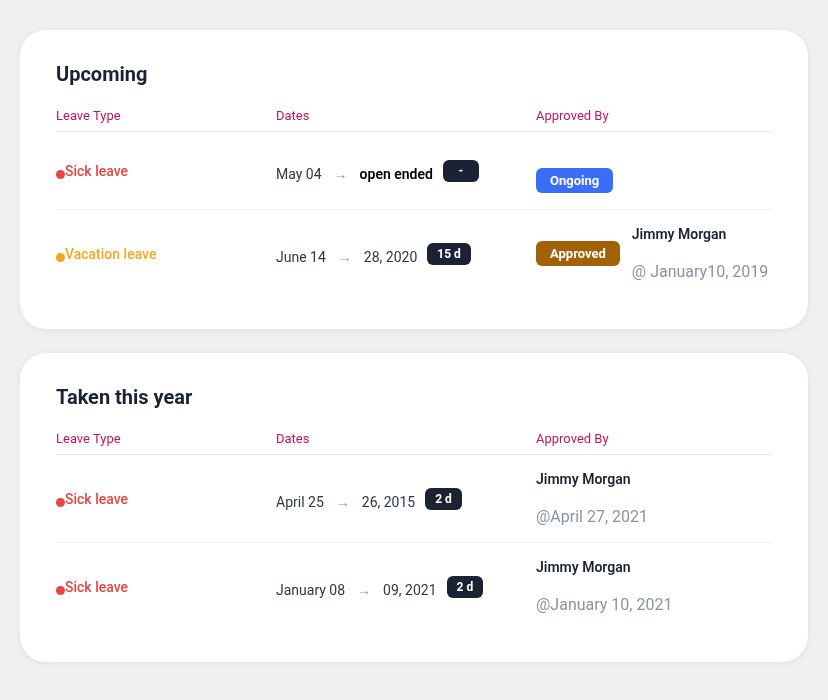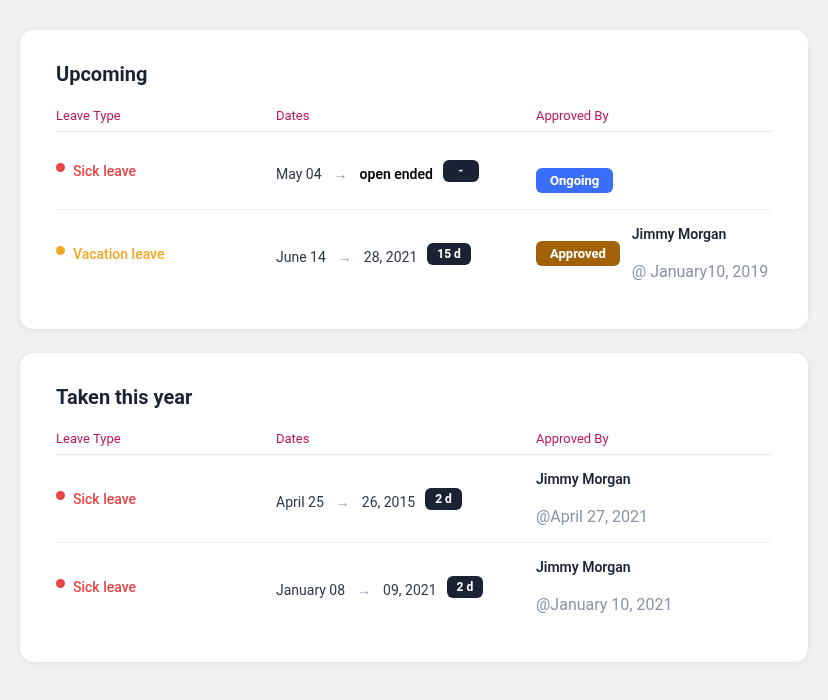--- a/index.html
+++ b/index.html
@@ -5,21 +5,21 @@
     * { box-sizing: border-box; margin: 0; padding: 0; }
     body {
       background: #f0f0f0;
       font-family: -apple-system, BlinkMacSystemFont, 'Segoe UI', Roboto, sans-serif;
       padding: 30px 20px;
       min-height: 700px;
       width: 828px;
     }
     .card {
       background: #fff;
-      border-radius: 14px;
+      border-radius: 26px;
       padding: 32px 36px;
       margin-bottom: 24px;
       box-shadow: 0 1px 6px rgba(0,0,0,0.07);
     }
     .section-title {
       font-size: 20px;
       font-weight: 700;
       color: #1a2233;
       margin-bottom: 22px;
     }
@@ -40,22 +40,22 @@
       grid-template-columns: 220px 260px 1fr;
       align-items: center;
       padding: 16px 0;
       border-bottom: 1px solid #f0f0f0;
     }
     .table-row:last-child {
       border-bottom: none;
     }
     .leave-type {
       display: flex;
-      align-items: flex-start;
-      gap: 8px;
+      align-items: flex-end;
+      gap: 0;
       font-size: 14px;
       font-weight: 500;
     }
     .dot {
       width: 9px;
       height: 9px;
       border-radius: 50%;
       flex-shrink: 0;
     }
     .dot-red { background: #e84545; }
@@ -137,21 +137,21 @@
   </div>
 
   <div class="table-row">
     <div class="leave-type">
       <span class="dot dot-yellow"></span>
       <span style="color:#f5a623;">Vacation leave</span>
     </div>
     <div class="dates-cell">
       <span class="date-text">June 14</span>
       <span class="arrow">→</span>
-      <span class="date-text">28, 2021</span>
+      <span class="date-text">28, 2020</span>
       <span class="badge badge-dark">15 d</span>
     </div>
     <div class="approved-cell">
       <span class="badge badge-approved">Approved</span>
       <div>
         <div class="approver-name">Jimmy Morgan</div>
         <div class="approver-date">@ January10, 2019</div>
       </div>
     </div>
   </div>

